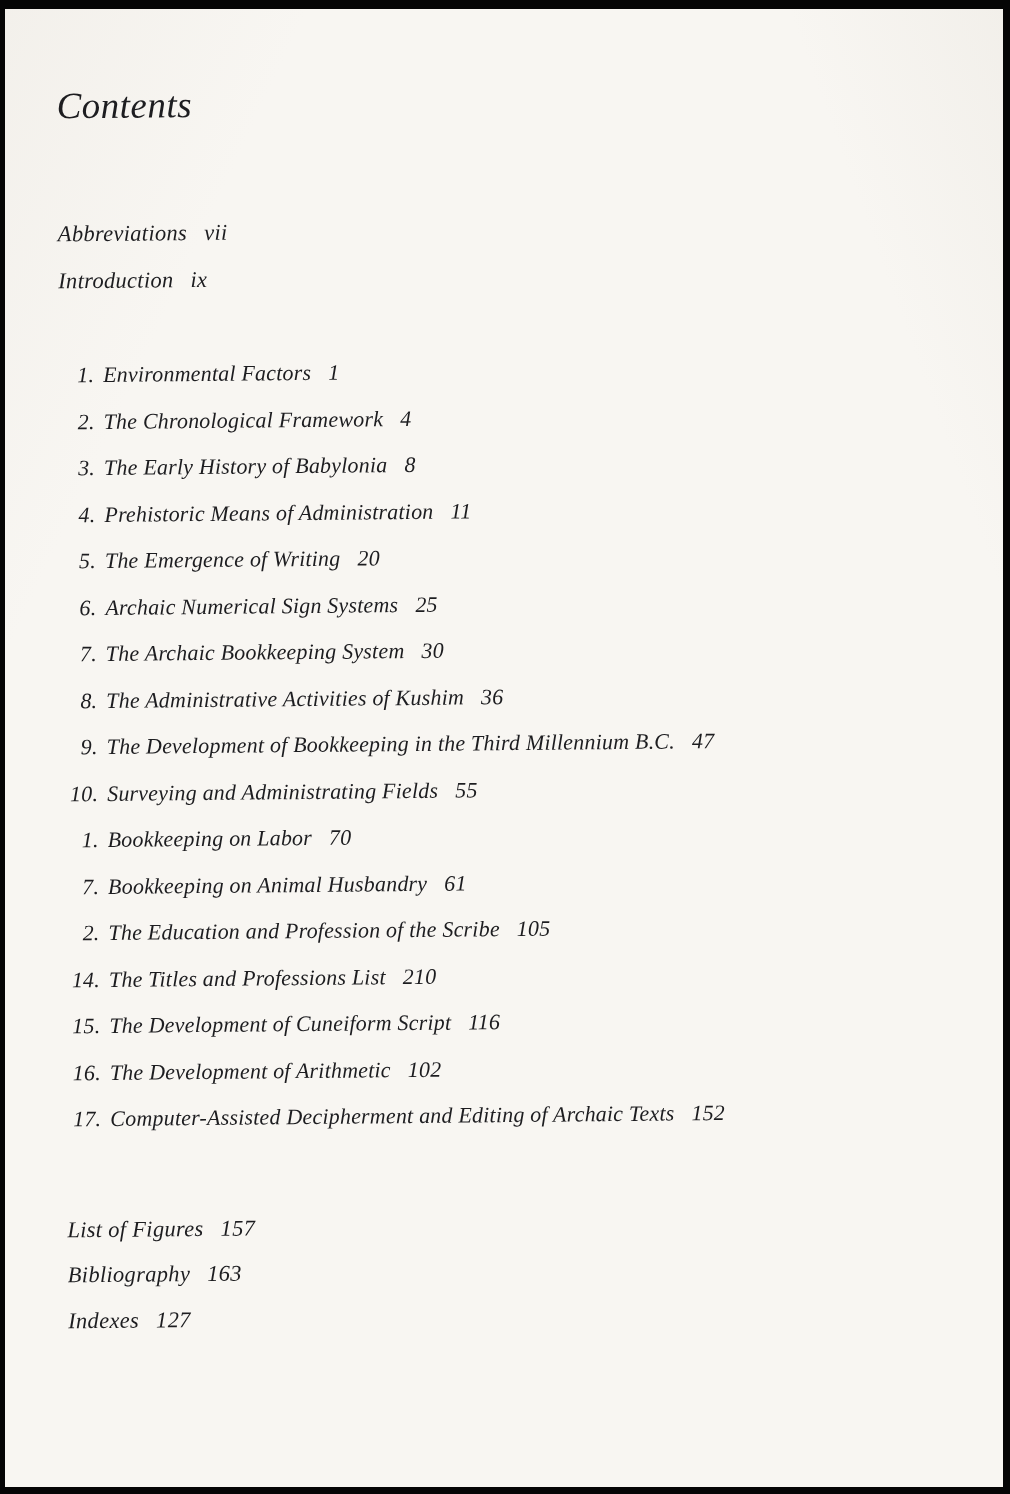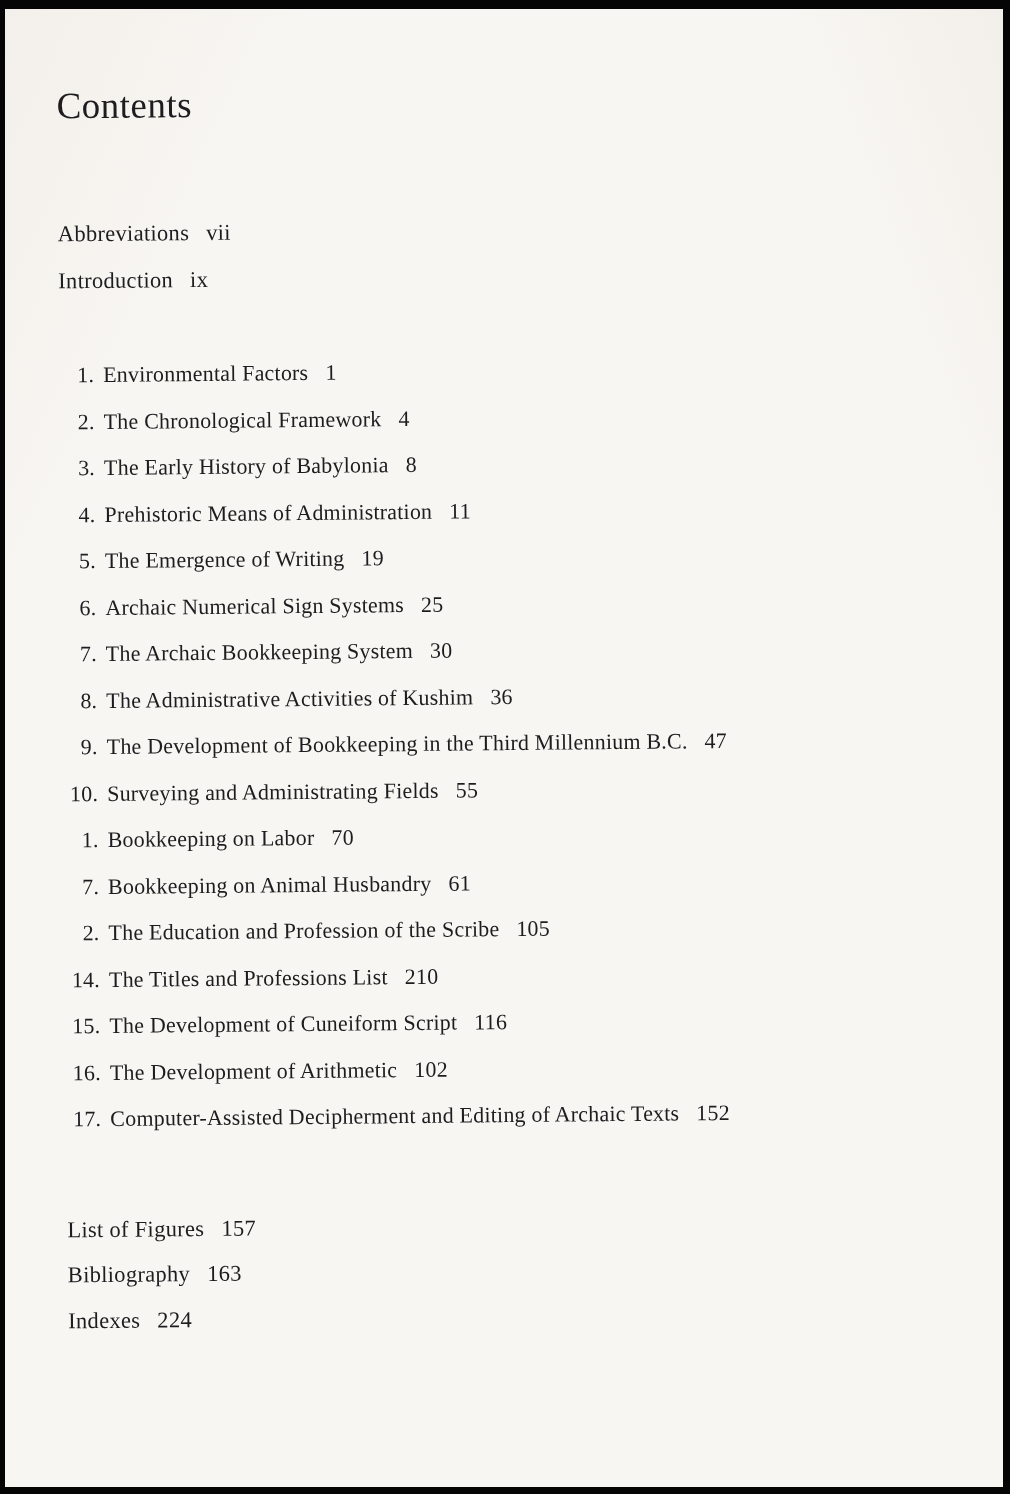--- a/index.html
+++ b/index.html
@@ -15,20 +15,21 @@
     position: absolute;
     top: 9px;
     left: 5px;
     right: 7px;
     bottom: 7px;
     background:
       linear-gradient(115deg, rgba(233,229,222,0.35) 0%, rgba(255,255,255,0) 18%),
       linear-gradient(250deg, rgba(228,224,216,0.3) 0%, rgba(255,255,255,0) 14%),
       #f8f6f2;
     color: #1d1d20;
+    font-style: italic;
   }
   .content {
     position: absolute;
     top: 0; left: 0; right: 0; bottom: 0;
     padding-left: 57px;
     transform: rotate(-0.55deg);
     transform-origin: 30% 45%;
   }
   .page-title {
     margin: 0;
@@ -112,21 +113,21 @@
           <span class="pg">8</span>
         </div>
         <div class="chapter-row">
           <span class="chapter-num">4.</span>
           <span>Prehistoric Means of Administration</span>
           <span class="pg">11</span>
         </div>
         <div class="chapter-row">
           <span class="chapter-num">5.</span>
           <span>The Emergence of Writing</span>
-          <span class="pg">19</span>
+          <span class="pg">20</span>
         </div>
         <div class="chapter-row">
           <span class="chapter-num">6.</span>
           <span>Archaic Numerical Sign Systems</span>
           <span class="pg">25</span>
         </div>
         <div class="chapter-row">
           <span class="chapter-num">7.</span>
           <span>The Archaic Bookkeeping System</span>
           <span class="pg">30</span>
@@ -187,17 +188,17 @@
         <div class="back-row">
           <span>List of Figures</span>
           <span class="pg">157</span>
         </div>
         <div class="back-row">
           <span>Bibliography</span>
           <span class="pg">163</span>
         </div>
         <div class="back-row">
           <span>Indexes</span>
-          <span class="pg">224</span>
+          <span class="pg">127</span>
         </div>
       </div>
   </div>
 </div>
 
 </body></html>

